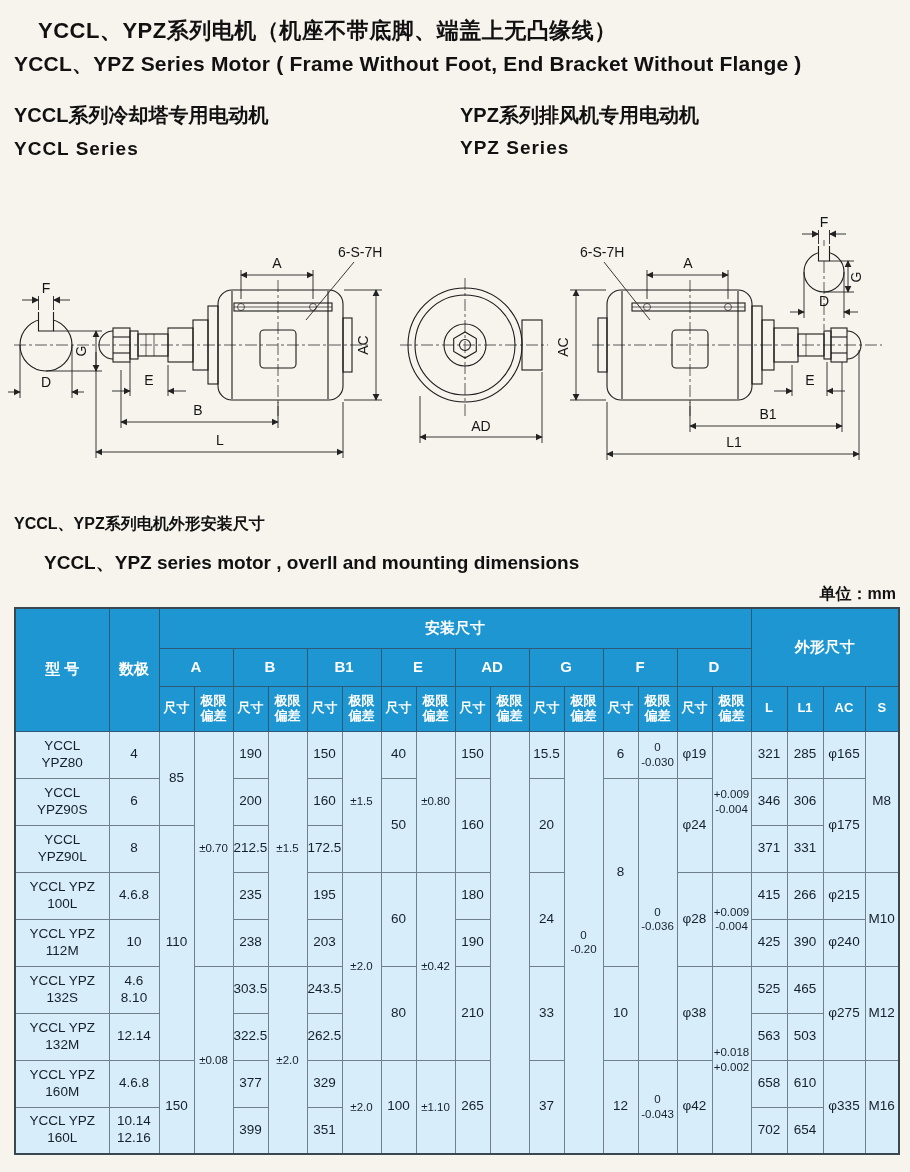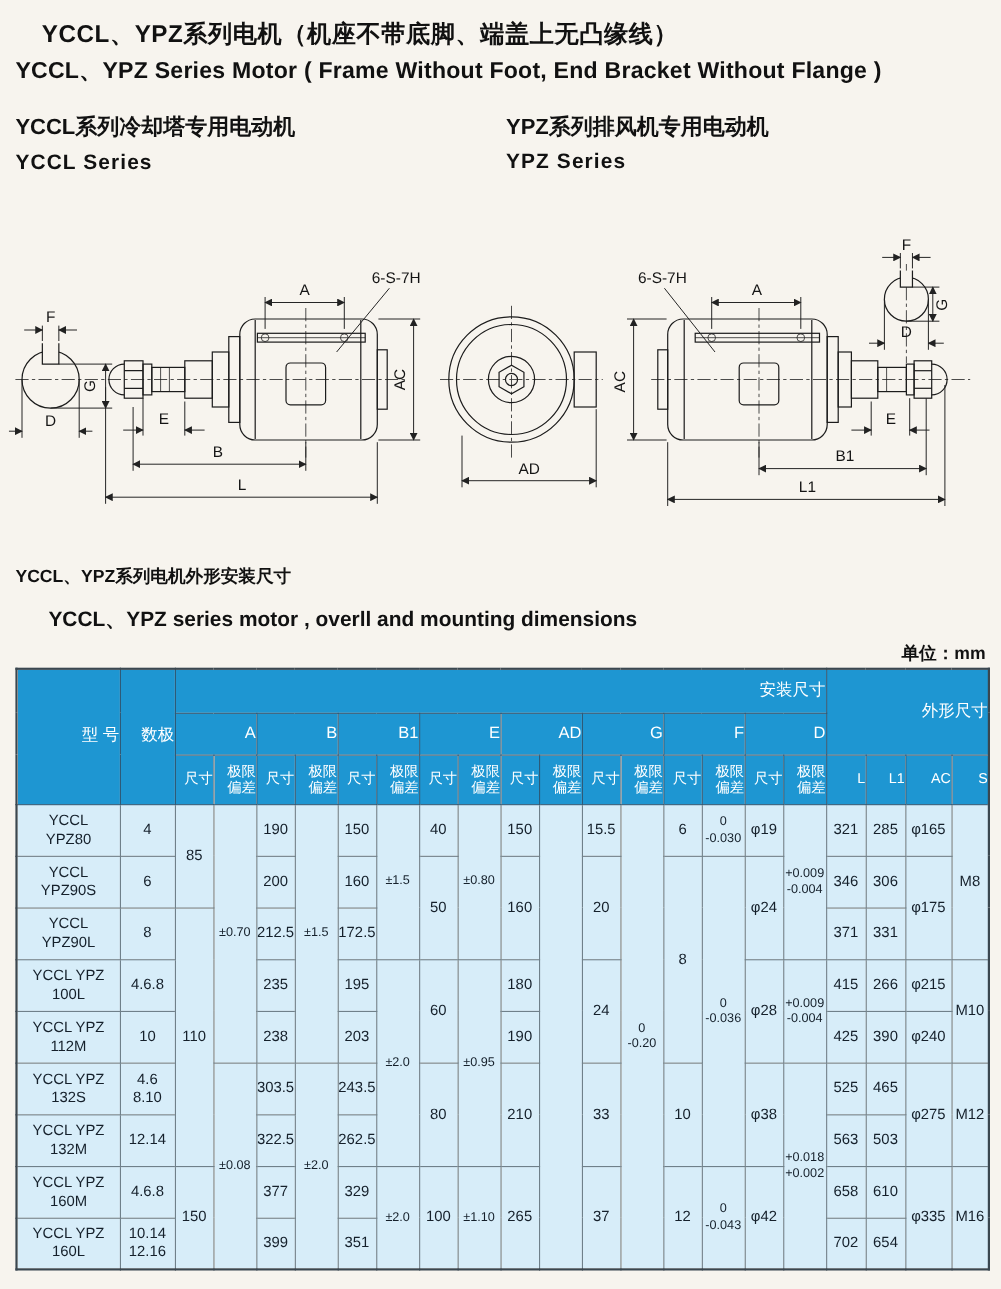--- a/index.html
+++ b/index.html
@@ -39,23 +39,22 @@
     font-size:13.5px;
   }
   table.spec th,table.spec td{
     border:1px solid var(--grid);
     text-align:center;vertical-align:middle;
     white-space:pre-line;line-height:1.25;
     padding:1px 0;overflow:hidden;
   }
   table.spec{border:2px solid #3a4750;}
   table.spec thead th{
-    background:var(--header_blue);color:#fff;font-weight:normal;
+    background:var(--header_blue);color:#fff;font-weight:bold;
     border-color:#2d5a78;
-    text-align:right;
   }
   table.spec thead tr:nth-child(1) th{height:40px;font-size:15px;}
   table.spec thead tr:nth-child(2) th{height:38px;font-size:15px;}
   table.spec thead tr:nth-child(3) th{height:45px;font-size:13px;}
   table.spec thead th.tol-h{font-size:12px;line-height:1.15;}
   table.spec tbody tr{height:47px;}
   table.spec tbody td{background:var(--body_blue);color:#15202b;}
   td.mdl{text-align:left;padding-left:20px;font-size:13.5px;}
   td.tol{font-size:11.5px;line-height:1.2;}
   td.sz{font-size:13.5px;}
@@ -427,21 +426,21 @@
       <td class="sz">331</td>
     </tr>
     <tr>
       <td class="mdl">YCCL YPZ
 100L</td>
       <td class="sz">4.6.8</td>
       <td class="sz">235</td>
       <td class="sz">195</td>
       <td class="tol" rowspan="4">±2.0</td>
       <td class="sz" rowspan="2">60</td>
-      <td class="tol" rowspan="4">±0.95</td>
+      <td class="tol" rowspan="4">±0.42</td>
       <td class="sz">180</td>
       <td class="sz" rowspan="2">24</td>
       <td class="sz" rowspan="2">φ28</td>
       <td class="tol" rowspan="2">+0.009
 -0.004</td>
       <td class="sz">415</td>
       <td class="sz">266</td>
       <td class="sz">φ215</td>
       <td class="sz" rowspan="2">M10</td>
     </tr>

